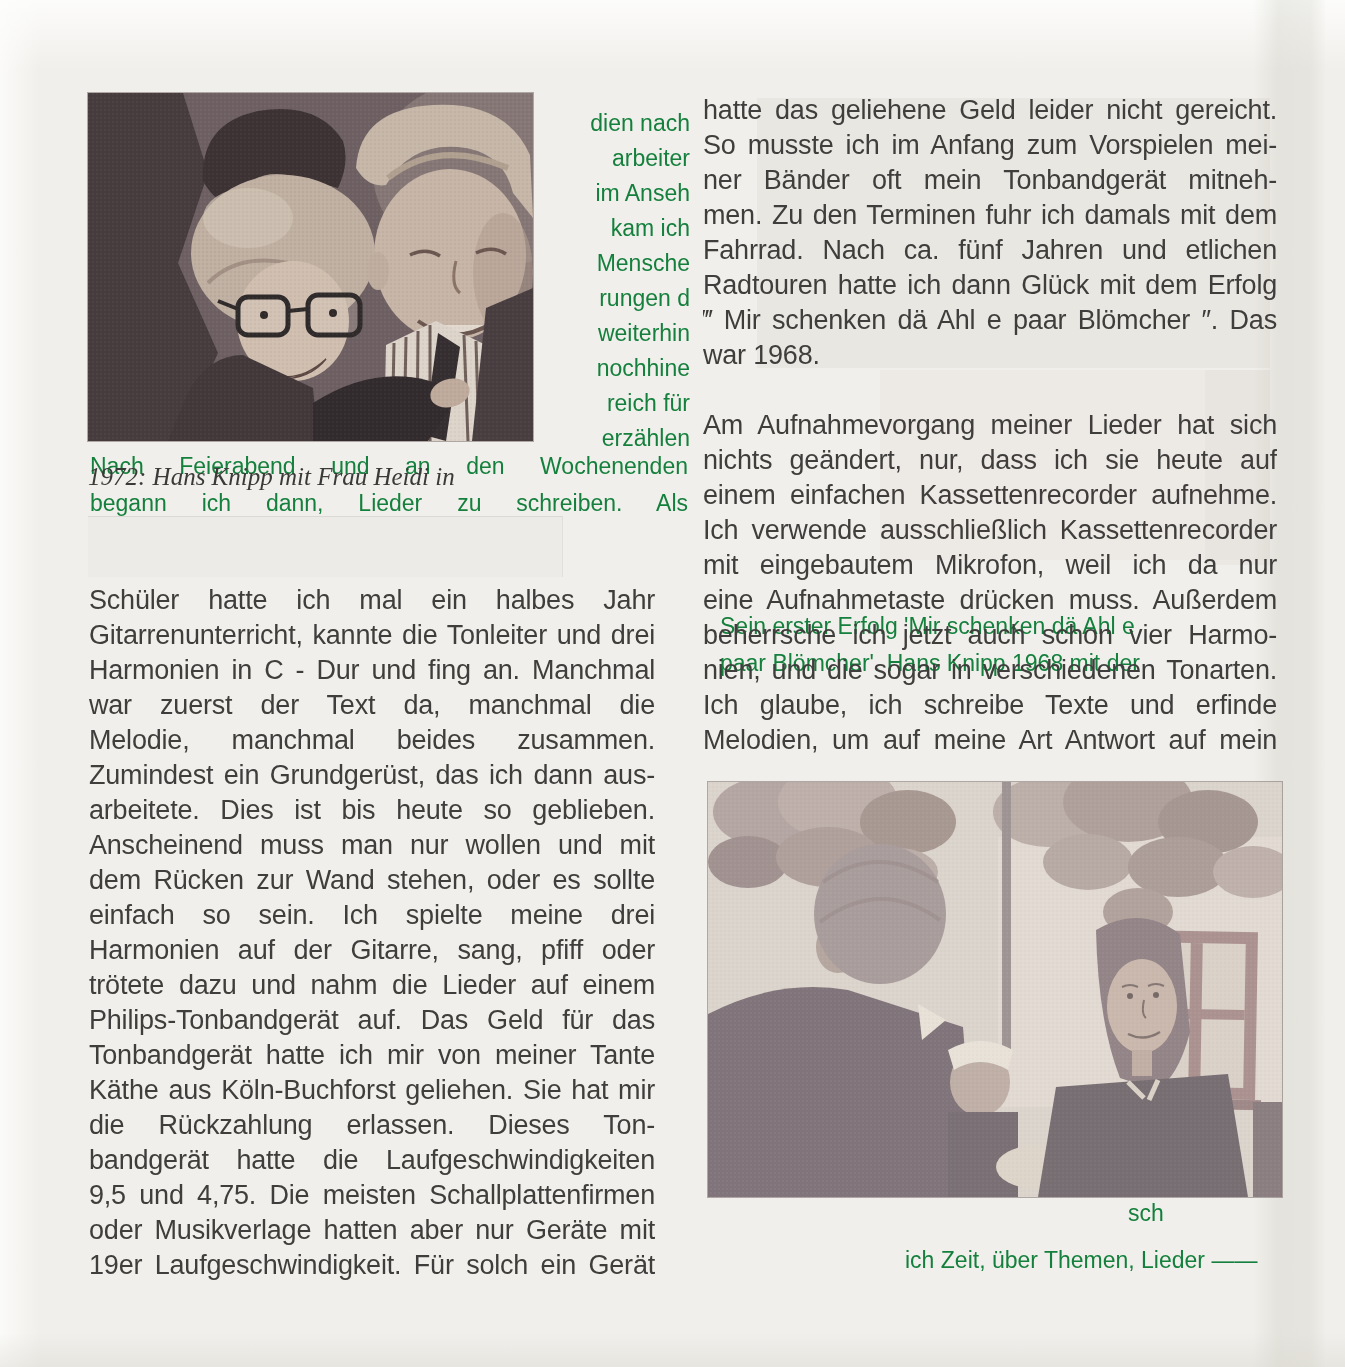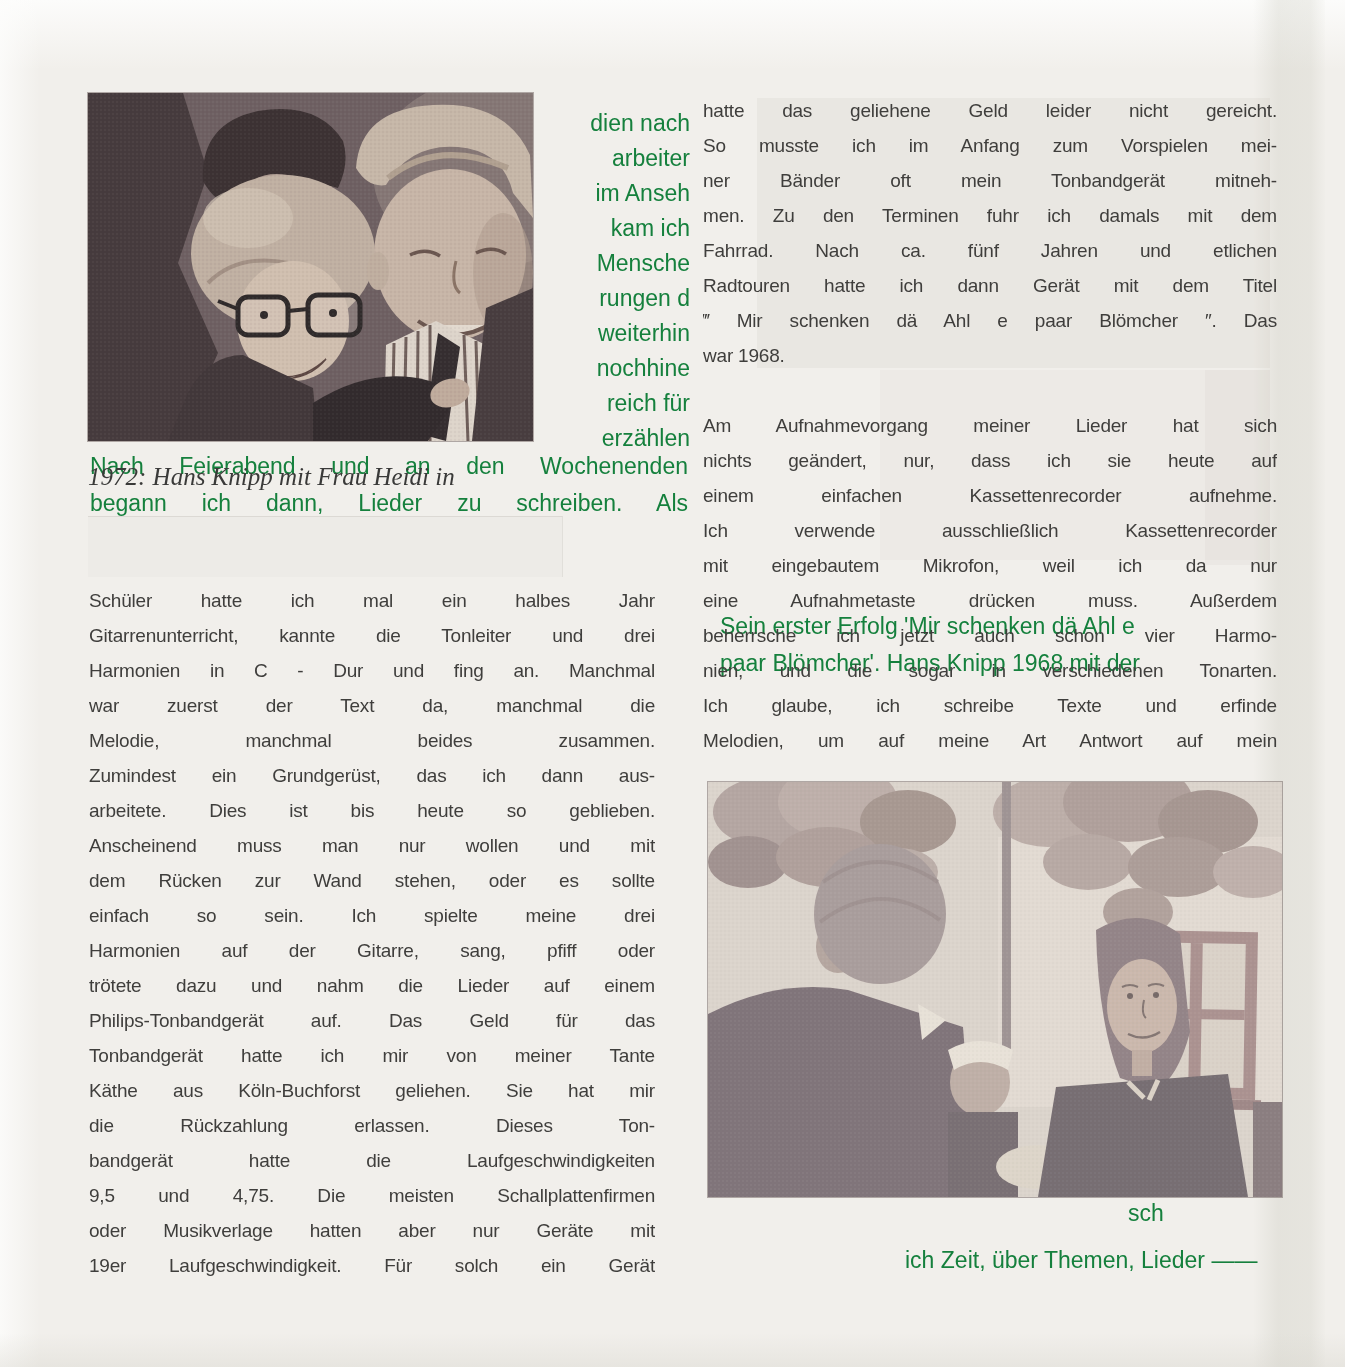--- a/index.html
+++ b/index.html
@@ -20,21 +20,21 @@
 
   
   .ghost-rect { position:absolute; pointer-events:none; }
   .gr-a { left:757px; top:98px;  width:513px; height:270px; background:rgba(203,200,190,.20); }
   .gr-b { left:880px; top:370px; width:390px; height:190px; background:rgba(203,200,190,.10); }
   .gr-c { left:1205px; top:370px; width:65px; height:195px; background:rgba(203,200,190,.16); }
   .gr-d { left:88px; top:516px; width:474px; height:60px; background:rgba(208,204,194,.10);
           border-top:1px solid rgba(120,115,105,.14); border-right:1px solid rgba(120,115,105,.10); }
 
   
-  .text { position:absolute; color:#3f3e3c; font-size:19px; line-height:35px; letter-spacing:-0.2px; }
+  .text { position:absolute; color:#3f3e3c; font-size:27px; line-height:35px; letter-spacing:-0.2px; }
   .tline { text-align:justify; text-align-last:justify; height:35px; overflow:hidden; }
   .tline.last { text-align-last:left; }
 
   
   .cap { position:absolute; color:#3a3a39; font-style:italic; font-size:25px; line-height:38px; letter-spacing:0; }
   .cap .tline { text-align:left; text-align-last:left; height:38px; }
 
   
   .bleed { position:absolute; color:#15803d; font-size:23px; line-height:35px; filter:blur(0.5px); letter-spacing:0; }
   .bleed .tline { text-align:left; text-align-last:left; height:35px; }
@@ -165,21 +165,21 @@
       <div class="tline">oder Musikverlage hatten aber nur Geräte mit</div>
       <div class="tline">19er Laufgeschwindigkeit. Für solch ein Gerät</div>
     </div>
 
   <div class="text" style="left:703px; top:93px; width:574px;">
       <div class="tline">hatte das geliehene Geld leider nicht gereicht.</div>
       <div class="tline">So musste ich im Anfang zum Vorspielen mei-</div>
       <div class="tline">ner Bänder oft mein Tonbandgerät mitneh-</div>
       <div class="tline">men. Zu den Terminen fuhr ich damals mit dem</div>
       <div class="tline">Fahrrad. Nach ca. fünf Jahren und etlichen</div>
-      <div class="tline">Radtouren hatte ich dann Gerät mit dem Titel</div>
+      <div class="tline">Radtouren hatte ich dann Glück mit dem Erfolg</div>
       <div class="tline">‴ Mir schenken dä Ahl e paar Blömcher ″. Das</div>
       <div class="tline last">war 1968.</div>
     </div>
 
   <div class="text" style="left:703px; top:408px; width:574px;">
       <div class="tline">Am Aufnahmevorgang meiner Lieder hat sich</div>
       <div class="tline">nichts geändert, nur, dass ich sie heute auf</div>
       <div class="tline">einem einfachen Kassettenrecorder aufnehme.</div>
       <div class="tline">Ich verwende ausschließlich Kassettenrecorder</div>
       <div class="tline">mit eingebautem Mikrofon, weil ich da nur</div>

